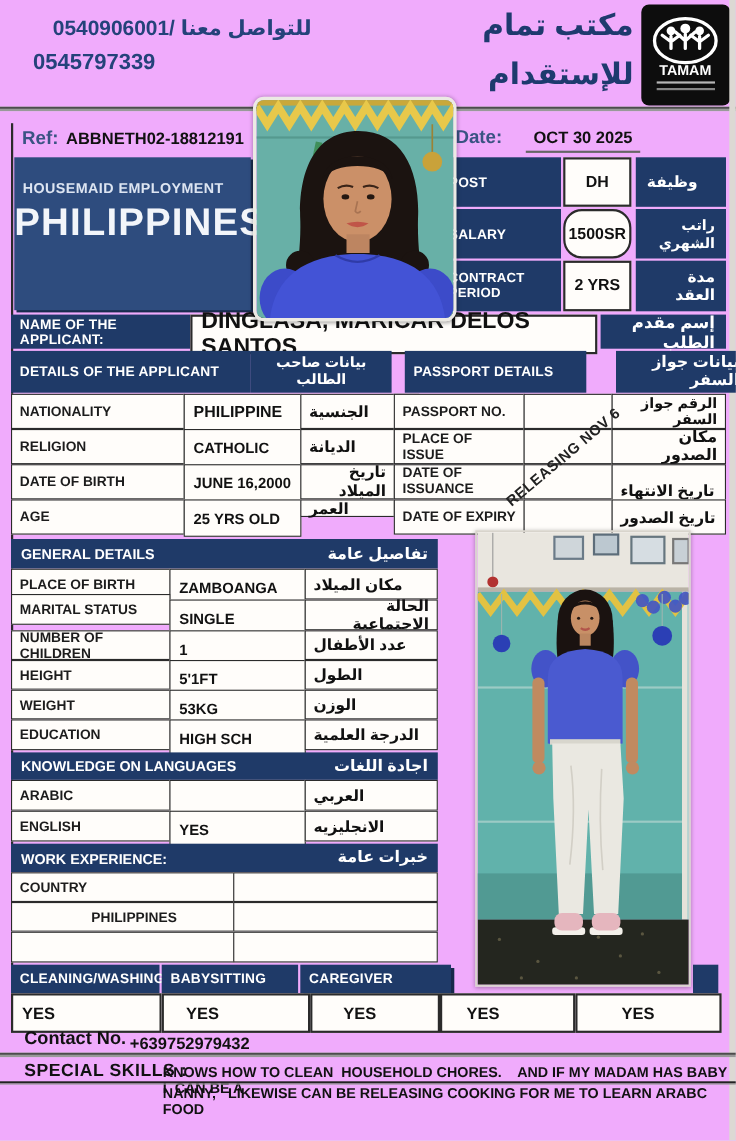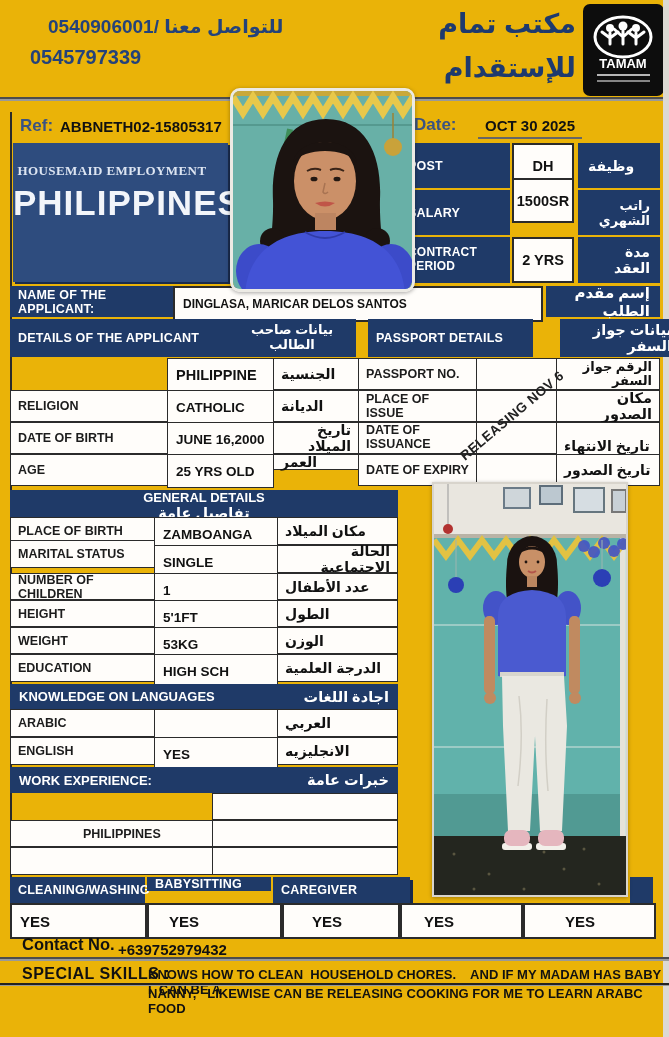--- a/index.html
+++ b/index.html
@@ -1,17 +1,17 @@
 <!DOCTYPE html>
 <html><head>
 <meta charset="utf-8">
 <style>
   html,body{margin:0;padding:0;}
   body{font-family:"Liberation Sans","DejaVu Sans",sans-serif;background:#e8e6e1;}
-  #page{position:relative;width:669px;height:1037px;background:#eab308;overflow:hidden;}
+  #page{position:relative;width:669px;height:1037px;background:#f0abfc;overflow:hidden;}
   .abs{position:absolute;box-sizing:border-box;}
   .navy{background:#1f3a68;color:#fff;font-weight:700;display:flex;align-items:center;}
   .navy-en{font-size:12.5px;padding:0 8px;letter-spacing:.2px;}
   .navy-ar{font-size:14px;justify-content:flex-end;padding:0 10px;direction:rtl;}
   .cell{border:1px solid #2b2b2b;background:#fffdfa;display:flex;align-items:center;box-sizing:border-box;}
   .lbl{font-size:12.5px;font-weight:600;color:#1c1c1c;padding:0 7px;}
   .val{font-size:13.5px;font-weight:600;color:#111;padding:16px 8px;}
   .ar{font-size:14px;font-weight:700;color:#111;justify-content:flex-end;padding:0 7px;direction:rtl;}
   .hdrbar{justify-content:space-between;padding:0 9px;}
   .hdrbar .en{font-size:13px;font-weight:700;}
@@ -44,54 +44,55 @@
       </g>
       <text x="40" y="64" text-anchor="middle" font-size="13" font-weight="bold" fill="#fff" font-family="Liberation Sans, sans-serif">TAMAM</text>
       <rect x="14" y="70" width="53" height="2" fill="#fff" opacity=".7"></rect>
       <rect x="14" y="76" width="53" height="2" fill="#fff" opacity=".5"></rect>
     </svg>
   </div>
 
   <div class="abs rule" style="left:0;top:97px;width:669px;"></div>
 
   <div class="abs seriflab" style="left:20px;top:116px;font-size:17px;">Ref:</div>
-  <div class="abs" style="left:60px;top:118px;font-size:15px;font-weight:700;color:#111;">ABBNETH02-15805317</div>
+  <div class="abs" style="left:60px;top:118px;font-size:15px;font-weight:700;color:#111;">ABBNETH02-18812191</div>
   <div class="abs seriflab" style="left:414px;top:115px;font-size:17px;">Date:</div>
   <div class="abs" style="left:478px;top:117px;width:104px;font-size:15px;font-weight:700;color:#111;text-align:center;border-bottom:2px solid #666;padding-bottom:3px;">OCT 30 2025</div>
 
   <div class="abs" style="left:10px;top:112px;width:2px;height:820px;background:#2b2b2b;"></div>
 
   <div class="abs" style="left:663px;top:0;width:6px;height:1037px;background:#dcd9d3;"></div>
 
   <div class="abs" style="left:13px;top:143px;width:215px;height:139px;background:#2e4c7e;box-shadow:2px 2px 0 #1a2c4e;">
-    <div class="abs" style="left:0;top:20px;width:198px;text-align:center;color:#dde5f2;font-size:13px;font-weight:700;letter-spacing:.4px;font-family:Liberation Serif, serif;">HOUSEMAID EMPLOYMENT</div>
+    <div class="abs" style="left:0;top:20px;width:198px;text-align:center;color:#dde5f2;font-size:13px;font-weight:700;letter-spacing:.4px;">HOUSEMAID EMPLOYMENT</div>
     <div class="abs" style="left:0;top:40px;width:215px;text-align:center;color:#f2f5fa;font-size:35px;font-weight:700;letter-spacing:1px;">PHILIPPINES</div>
   </div>
 
   <div class="abs navy navy-en" style="left:400px;top:143px;width:110px;height:45px;">POST</div>
   <div class="abs cell val" style="left:512px;top:143px;width:62px;height:45px;border-width:2px;justify-content:center;font-size:14.5px;">DH</div>
   <div class="abs navy navy-ar" style="left:578px;top:143px;width:82px;height:45px;">وظيفة</div>
 
   <div class="abs navy navy-en" style="left:400px;top:190px;width:110px;height:45px;">SALARY</div>
-  <div class="abs cell val" style="left:512px;top:178px;width:62px;height:45px;border-width:2px;justify-content:center;font-size:14.5px;">1500SR</div>
+  <div class="abs cell val" style="left:512px;top:190px;width:62px;height:45px;border-width:2px;justify-content:center;font-size:14.5px;border-radius:17px;">1500SR</div>
   <div class="abs navy navy-ar" style="left:578px;top:190px;width:82px;height:45px;font-size:13px;">راتب الشهري</div>
 
   <div class="abs navy navy-en" style="left:400px;top:237px;width:110px;height:46px;font-size:12px;line-height:1.15;white-space:normal;">CONTRACT PERIOD</div>
   <div class="abs cell val" style="left:512px;top:237px;width:62px;height:46px;border-width:2px;justify-content:center;font-size:14.5px;">2 YRS</div>
   <div class="abs navy navy-ar" style="left:578px;top:237px;width:82px;height:46px;">مدة العقد</div>
 
   <div class="abs navy navy-en" style="left:10px;top:286px;width:163px;height:31px;">NAME OF THE APPLICANT:</div>
-  <div class="abs cell val" style="left:173px;top:286px;width:370px;height:31px;border-width:2px;font-size:12px;">DINGLASA, MARICAR DELOS SANTOS</div>
+  <div class="abs cell val" style="left:173px;top:286px;width:370px;height:31px;border-width:2px;font-size:21px;">DINGLASA, MARICAR DELOS SANTOS</div>
   <div class="abs navy navy-ar" style="left:546px;top:286px;width:114px;height:31px;font-size:15px;">إسم مقدم الطلب</div>
 
   <div class="abs navy navy-en" style="left:10px;top:319px;width:218px;height:38px;">DETAILS OF THE APPLICANT</div>
   <div class="abs navy" style="left:228px;top:319px;width:128px;height:38px;font-size:13px;justify-content:center;text-align:center;direction:rtl;line-height:1.15;padding:0 4px;">بيانات صاحب الطالب</div>
   <div class="abs navy navy-en" style="left:368px;top:319px;width:165px;height:38px;">PASSPORT DETAILS</div>
   <div class="abs navy navy-ar" style="left:538px;top:319px;width:122px;height:38px;font-size:14.5px;margin-left:22px;">بيانات جواز السفر</div>
 
+  <div class="abs cell lbl" style="left:10px;top:358px;width:158px;height:32px;">NATIONALITY</div>
   <div class="abs cell val" style="left:167px;top:358px;width:107px;height:32px;font-size:14.5px;">PHILIPPINE</div>
   <div class="abs cell ar" style="left:273px;top:358px;width:108px;height:32px;">الجنسية</div>
   <div class="abs cell lbl" style="left:358px;top:358px;width:119px;height:32px;">PASSPORT NO.</div>
   <div class="abs cell" style="left:476px;top:358px;width:81px;height:32px;"></div>
   <div class="abs cell ar" style="left:556px;top:358px;width:104px;height:32px;font-size:13px;line-height:1.1;text-align:right;">الرقم جواز السفر</div>
 
   <div class="abs cell lbl" style="left:10px;top:390px;width:158px;height:32px;">RELIGION</div>
   <div class="abs cell val" style="left:167px;top:390px;width:107px;height:32px;">CATHOLIC</div>
   <div class="abs cell ar" style="left:273px;top:390px;width:86px;height:32px;">الديانة</div>
   <div class="abs cell lbl" style="left:358px;top:390px;width:119px;height:32px;">PLACE OF ISSUE</div>
@@ -107,21 +108,21 @@
 
   <div class="abs cell lbl" style="left:10px;top:454px;width:158px;height:32px;">AGE</div>
   <div class="abs cell val" style="left:167px;top:454px;width:107px;height:32px;">25 YRS OLD</div>
   <div class="abs cell ar" style="left:273px;top:454px;width:86px;height:16px;">العمر</div>
   <div class="abs cell lbl" style="left:358px;top:454px;width:119px;height:32px;">DATE OF EXPIRY</div>
   <div class="abs cell" style="left:476px;top:454px;width:81px;height:32px;"></div>
   <div class="abs cell ar" style="left:556px;top:454px;width:104px;height:32px;">تاريخ الصدور</div>
 
   <div class="abs" style="left:432px;top:408px;width:160px;text-align:center;font-size:13.5px;font-weight:600;color:#222;transform:rotate(-40deg);letter-spacing:.5px;">RELEASING NOV 6</div>
 
-  <div class="abs navy hdrbar" style="left:10px;top:490px;width:388px;height:27px;flex-direction:column;">
+  <div class="abs navy hdrbar" style="left:10px;top:490px;width:388px;height:27px;">
     <span class="en">GENERAL DETAILS</span>
     <span class="arr">تفاصيل عامة</span>
   </div>
 
   <div class="abs cell lbl" style="left:10px;top:517px;width:145px;height:28px;">PLACE OF BIRTH</div>
   <div class="abs cell val" style="left:154px;top:517px;width:124px;height:28px;">ZAMBOANGA</div>
   <div class="abs cell ar" style="left:277px;top:517px;width:121px;height:28px;">مكان الميلاد</div>
 
   <div class="abs cell lbl" style="left:10px;top:540px;width:145px;height:28px;">MARITAL STATUS</div>
   <div class="abs cell val" style="left:154px;top:545px;width:124px;height:28px;">SINGLE</div>
@@ -151,28 +152,29 @@
   <div class="abs cell val" style="left:154px;top:709px;width:124px;height:28px;"></div>
   <div class="abs cell ar" style="left:277px;top:709px;width:121px;height:28px;">العربي</div>
   <div class="abs cell lbl" style="left:10px;top:737px;width:145px;height:28px;">ENGLISH</div>
   <div class="abs cell val" style="left:154px;top:737px;width:124px;height:28px;">YES</div>
   <div class="abs cell ar" style="left:277px;top:737px;width:121px;height:28px;">الانجليزيه</div>
 
   <div class="abs navy hdrbar" style="left:10px;top:767px;width:388px;height:26px;">
     <span class="en">WORK EXPERIENCE:</span>
     <span class="arr">خبرات عامة</span>
   </div>
+  <div class="abs cell lbl" style="left:10px;top:793px;width:203px;height:27px;">COUNTRY</div>
   <div class="abs cell" style="left:212px;top:793px;width:186px;height:27px;"></div>
   <div class="abs cell lbl" style="left:10px;top:820px;width:203px;height:27px;padding-left:72px;">PHILIPPINES</div>
   <div class="abs cell" style="left:212px;top:820px;width:186px;height:27px;"></div>
   <div class="abs cell lbl" style="left:10px;top:847px;width:203px;height:28px;"></div>
   <div class="abs cell" style="left:212px;top:847px;width:186px;height:28px;"></div>
 
   <div class="abs navy navy-en" style="left:10px;top:877px;width:135px;height:26px;">CLEANING/WASHING</div>
-  <div class="abs navy navy-en" style="left:147px;top:877px;width:124px;height:14px;">BABYSITTING</div>
+  <div class="abs navy navy-en" style="left:147px;top:877px;width:124px;height:26px;">BABYSITTING</div>
   <div class="abs navy navy-en" style="left:273px;top:877px;width:137px;height:26px;box-shadow:3px 3px 0 #17294a;">CAREGIVER</div>
   <div class="abs" style="left:630px;top:877px;width:23px;height:26px;background:#1f3a68;"></div>
 
   <div class="abs cell val" style="left:10px;top:903px;width:137px;height:28px;border-width:2px;font-size:15px;">YES</div>
   <div class="abs cell val" style="left:147px;top:903px;width:135px;height:28px;border-width:2px;font-size:15px;padding-left:20px;">YES</div>
   <div class="abs cell val" style="left:282px;top:903px;width:118px;height:28px;border-width:2px;font-size:15px;padding-left:28px;">YES</div>
   <div class="abs cell val" style="left:400px;top:903px;width:123px;height:28px;border-width:2px;font-size:15px;padding-left:22px;">YES</div>
   <div class="abs cell val" style="left:523px;top:903px;width:133px;height:28px;border-width:2px;font-size:15px;padding-left:40px;">YES</div>
 
   <div class="abs photo" style="left:230px;top:88px;width:185px;height:204px;border-radius:10px;overflow:hidden;z-index:6;">

